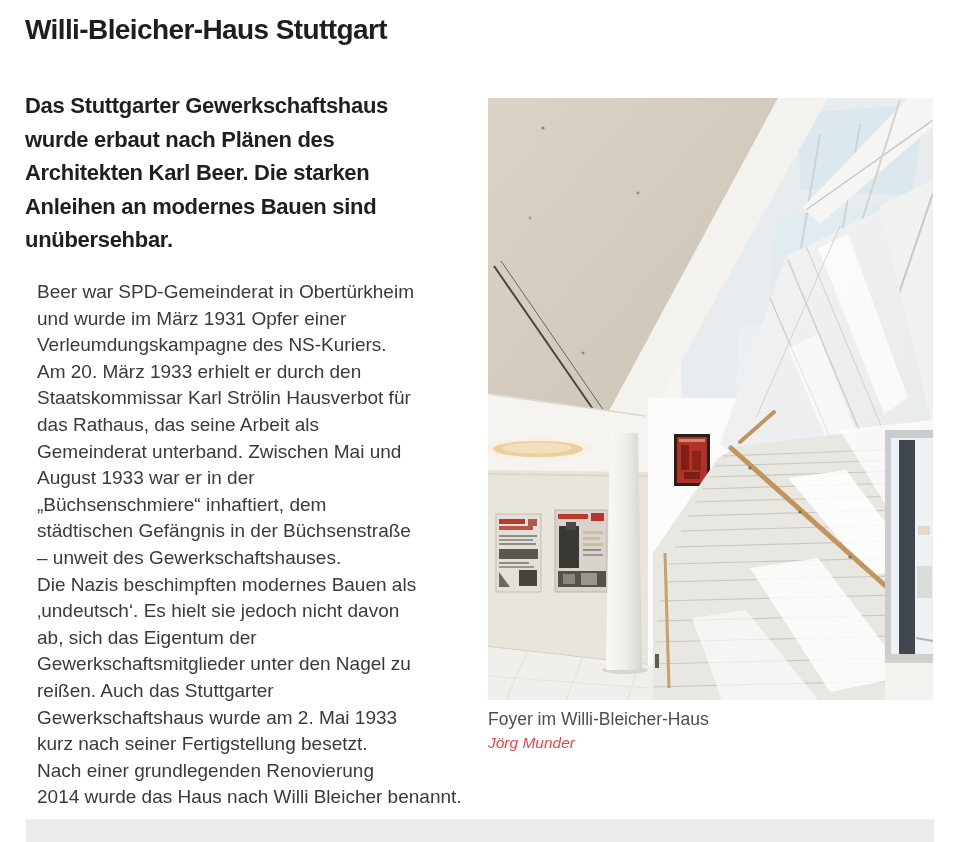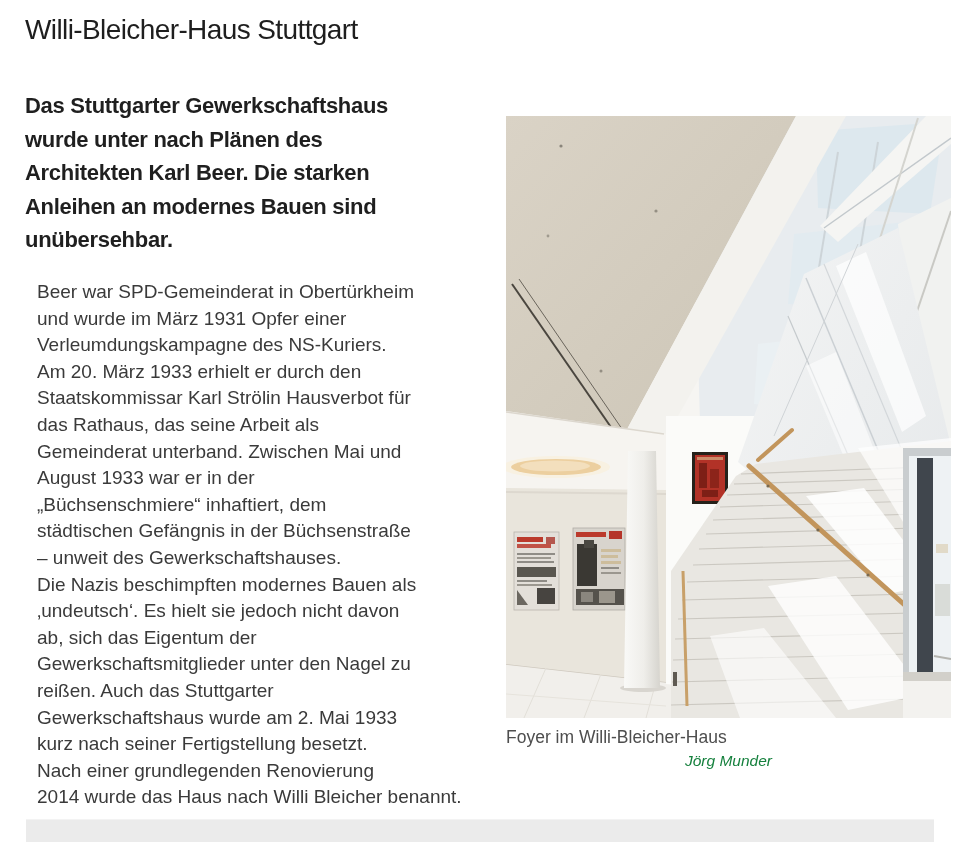--- a/index.html
+++ b/index.html
@@ -5,57 +5,57 @@
   html, body { margin:0; padding:0; }
   body {
     width:965px; height:842px;
     background:#ffffff;
     font-family:"Liberation Sans", sans-serif;
     position:relative;
     overflow:hidden;
   }
   .page-title {
     position:absolute; left:25px; top:14px;
-    font-size:28px; font-weight:normal; letter-spacing:-0.6px;
+    font-size:28px; font-weight:bold; letter-spacing:-0.6px;
     color:#1e1e1e; margin:0;
   }
   .lead {
     position:absolute; left:25px; top:89px; width:462px;
     font-size:22px; font-weight:bold; letter-spacing:-0.3px;
     line-height:33.5px; color:#1f1f1f;
     white-space:pre-line; margin:0;
   }
   .body-text {
     position:absolute; left:25px; top:267px; width:482px;
     font-size:19px; line-height:26.6px; color:#3a3a3a;
     white-space:pre-line; margin:12px;
   }
   figure.article-figure {
-    position:absolute; left:488px; top:98px; width:445px; margin:18px;
+    position:absolute; left:488px; top:98px; width:445px; margin:0;
   }
   .photo-frame { width:445px; height:602px; overflow:hidden; background:#f6f5f2; }
   .photo-frame svg { display:block; }
   figcaption .caption {
     font-size:17.5px; color:#4e4e4e; margin-top:8px; line-height:22px;
   }
   figcaption .credit {
-    font-size:15.5px; font-style:italic; color:#15803d; margin-top:3px; line-height:19px;text-align:center;
+    font-size:15.5px; font-style:italic; color:#ef4444; margin-top:3px; line-height:19px;
   }
   .bottom-bar {
     position:absolute; left:26px; top:819px; width:908px; height:23px;
     background:#ebebeb; border-top:1px solid #f3f3f3;
   }
 </style>
 </head>
 <body>
 
 <h1 class="page-title">Willi-Bleicher-Haus Stuttgart</h1>
 
 <p class="lead">Das Stuttgarter Gewerkschaftshaus
-wurde unter nach Plänen des
+wurde erbaut nach Plänen des
 Architekten Karl Beer. Die starken
 Anleihen an modernes Bauen sind
 unübersehbar.</p>
 
 <p class="body-text">Beer war SPD-Gemeinderat in Obertürkheim
 und wurde im März 1931 Opfer einer
 Verleumdungskampagne des NS-Kuriers.
 Am 20. März 1933 erhielt er durch den
 Staatskommissar Karl Strölin Hausverbot für
 das Rathaus, das seine Arbeit als

